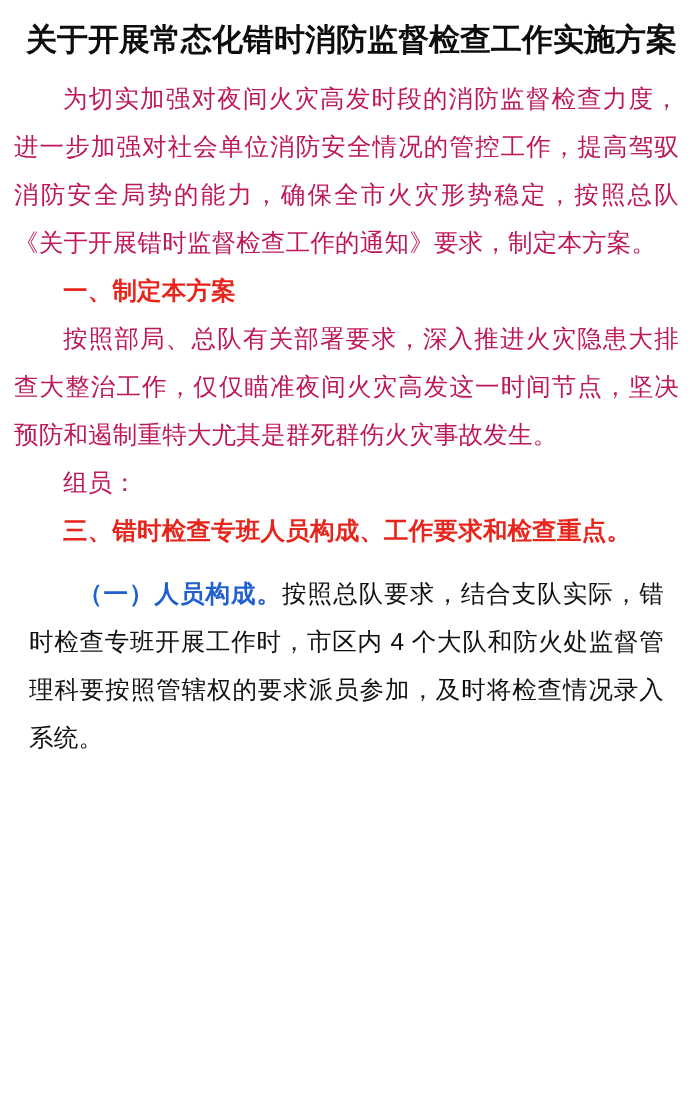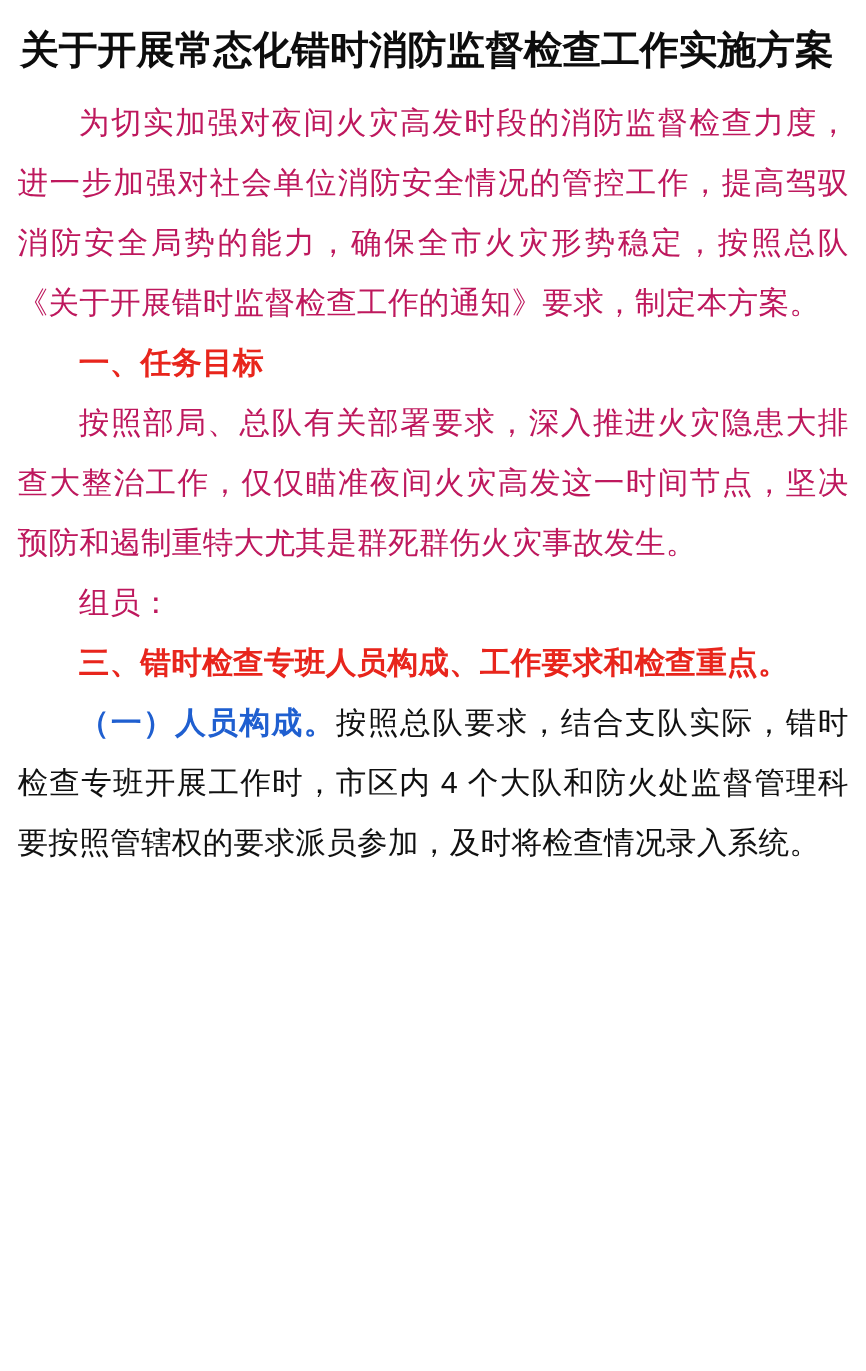--- a/index.html
+++ b/index.html
@@ -19,21 +19,21 @@
     height: 1097px;
     box-sizing: border-box;
     padding: 18px 14px 0 14px;
     position: relative;
   }
   .doc-title {
     font-family: "Liberation Sans", "DejaVu Sans", sans-serif;
     font-weight: bold;
     font-size: 31px;
     line-height: 43px;
-    text-align: left;
+    text-align: right;
     color: #0d0d0d;
     letter-spacing: 0px;
     margin: 0 0 14px 0;
     padding: 0 2px;
   }
   p.para {
     font-family: "Liberation Sans", "DejaVu Sans", sans-serif;
     font-size: 24.5px;
     line-height: 48px;
     margin: 0;
@@ -52,21 +52,21 @@
     padding: 0;
     text-indent: 49px;
     color: #e8251c;
     font-weight: bold;
     letter-spacing: 0.2px;
   }
   p.mixed {
     font-family: "Liberation Sans", "DejaVu Sans", sans-serif;
     font-size: 24.5px;
     line-height: 48px;
-    margin: 0;
+    margin: 15px;
     padding: 0;
     text-align: justify;
     text-justify: inter-ideograph;
     text-indent: 49px;
     color: #111111;
     letter-spacing: 0.2px;
   }
   .blue-bold {
     color: #1f5fd0;
     font-weight: bold;
@@ -74,21 +74,21 @@
 </style>
 </head>
 <body>
 
 <div class="page">
 
   <h1 class="doc-title">关于开展常态化错时消防监督检查工作实施方案</h1>
 
   <p class="para">为切实加强对夜间火灾高发时段的消防监督检查力度，进一步加强对社会单位消防安全情况的管控工作，提高驾驭消防安全局势的能力，确保全市火灾形势稳定，按照总队《关于开展错时监督检查工作的通知》要求，制定本方案。</p>
 
-  <p class="heading-red">一、任务目标</p>
+  <p class="heading-red">一、制定本方案</p>
 
   <p class="para">按照部局、总队有关部署要求，深入推进火灾隐患大排查大整治工作，仅仅瞄准夜间火灾高发这一时间节点，坚决预防和遏制重特大尤其是群死群伤火灾事故发生。</p>
 
 
 
 
   <p class="para">组员：</p>
 
 
   <p class="heading-red">三、错时检查专班人员构成、工作要求和检查重点。</p>

